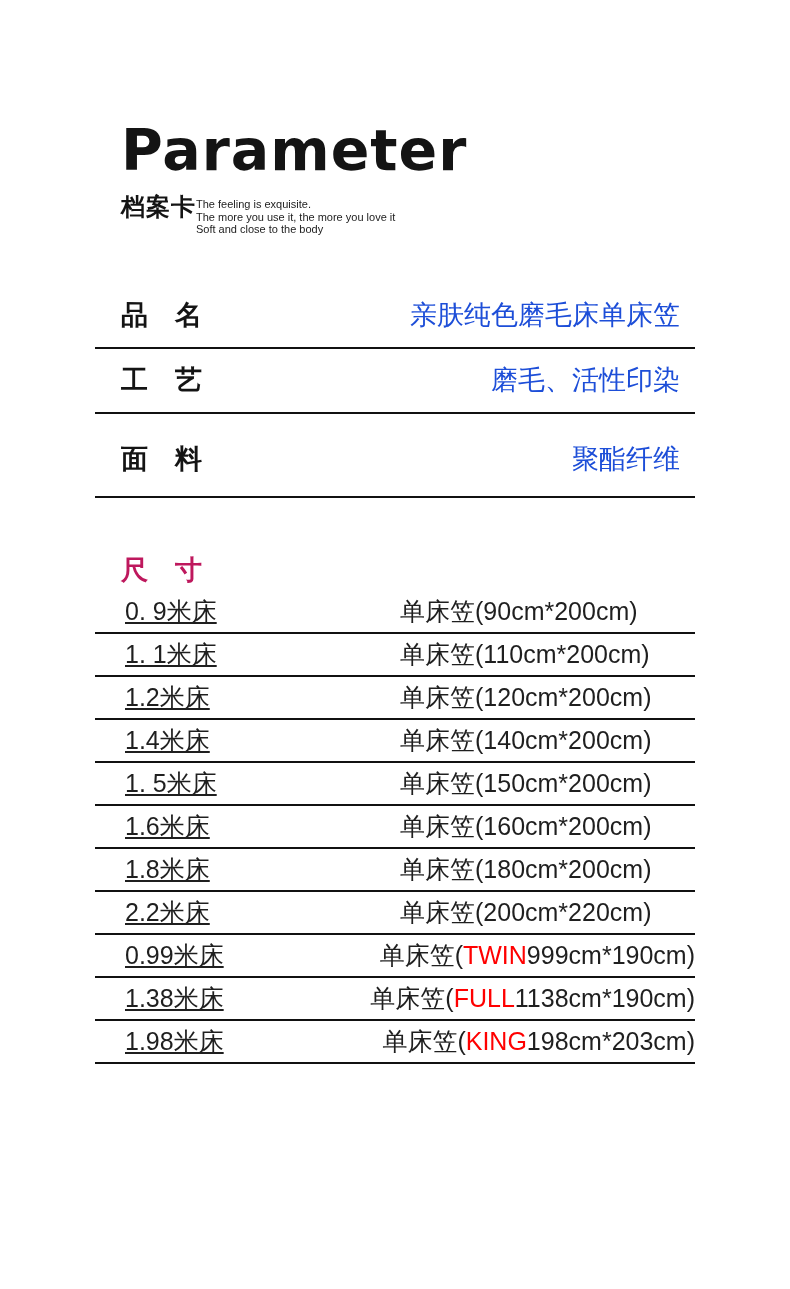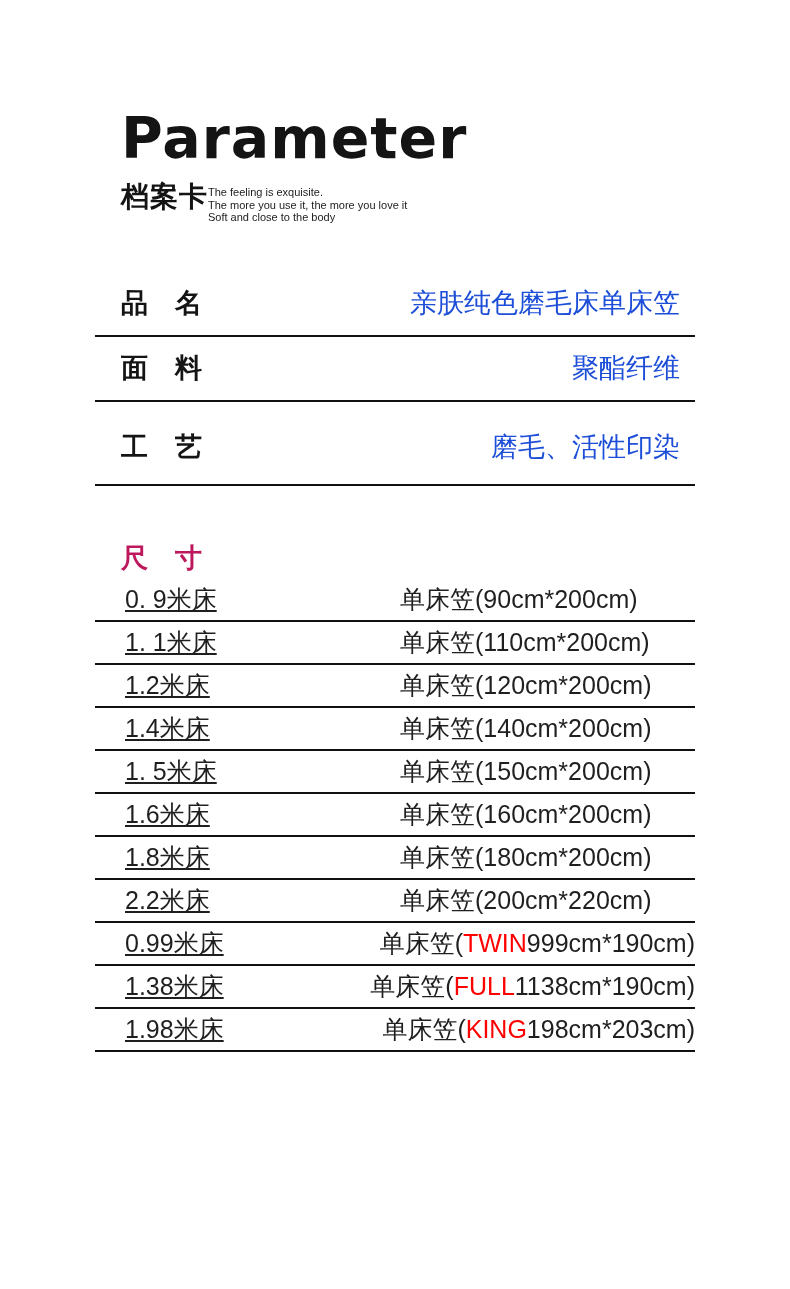--- a/index.html
+++ b/index.html
@@ -6,27 +6,27 @@
   * { box-sizing:border-box; }
   html,body { margin:0; padding:0; }
   body {
     width:790px; height:1289px; background:#ffffff; overflow:hidden;
     font-family:"Liberation Sans","DejaVu Sans",sans-serif; color:var(--ink);
   }
   .page { width:600px; margin:0 95px; padding-top:110px; }
 
   
   .title {
-    margin:0 0 0 26px;
+    margin:12px 0 0 26px;
     font-family:"DejaVu Sans","Liberation Sans",sans-serif;
     font-weight:800; font-size:57px; line-height:1; letter-spacing:1px;
     color:#141414;
   }
   .sub-row { display:flex; align-items:flex-start; margin:15px 0 0 26px; }
-  .sub-cn { font-size:28px; font-weight:700; line-height:1.05; color:#141414; letter-spacing:1px; }
+  .sub-cn { font-size:24px; font-weight:700; line-height:1.05; color:#141414; letter-spacing:1px; }
   .taglines { margin-top:4px; font-size:11px; line-height:12.5px; color:#222; }
 
   
   .specs { margin-top:48px; }
   .spec-row {
     display:flex; justify-content:space-between; align-items:center;
     border-bottom:2px solid var(--line);
     padding:13px 15px 14px 26px;
     text-align:center;
   }
@@ -61,26 +61,26 @@
       <div>Soft and close to the body</div>
     </div>
   </div>
 
   <div class="specs">
     <div class="spec-row">
       <span class="spec-label">品　名</span>
       <span class="spec-value">亲肤纯色磨毛床单床笠</span>
     </div>
     <div class="spec-row">
+      <span class="spec-label">工　艺</span>
+      <span class="spec-value">磨毛、活性印染</span>
+    </div>
+    <div class="spec-row">
       <span class="spec-label">面　料</span>
       <span class="spec-value">聚酯纤维</span>
-    </div>
-    <div class="spec-row">
-      <span class="spec-label">工　艺</span>
-      <span class="spec-value">磨毛、活性印染</span>
     </div>
   </div>
 
   <div class="size-title">尺　寸</div>
 
   <div class="size-table">
     <div class="size-row">
       <span class="bed">0. 9米床</span>
       <span class="sheet"><span>单床笠(</span><span class="hl"></span><span>90cm*200cm)</span></span>
     </div>

